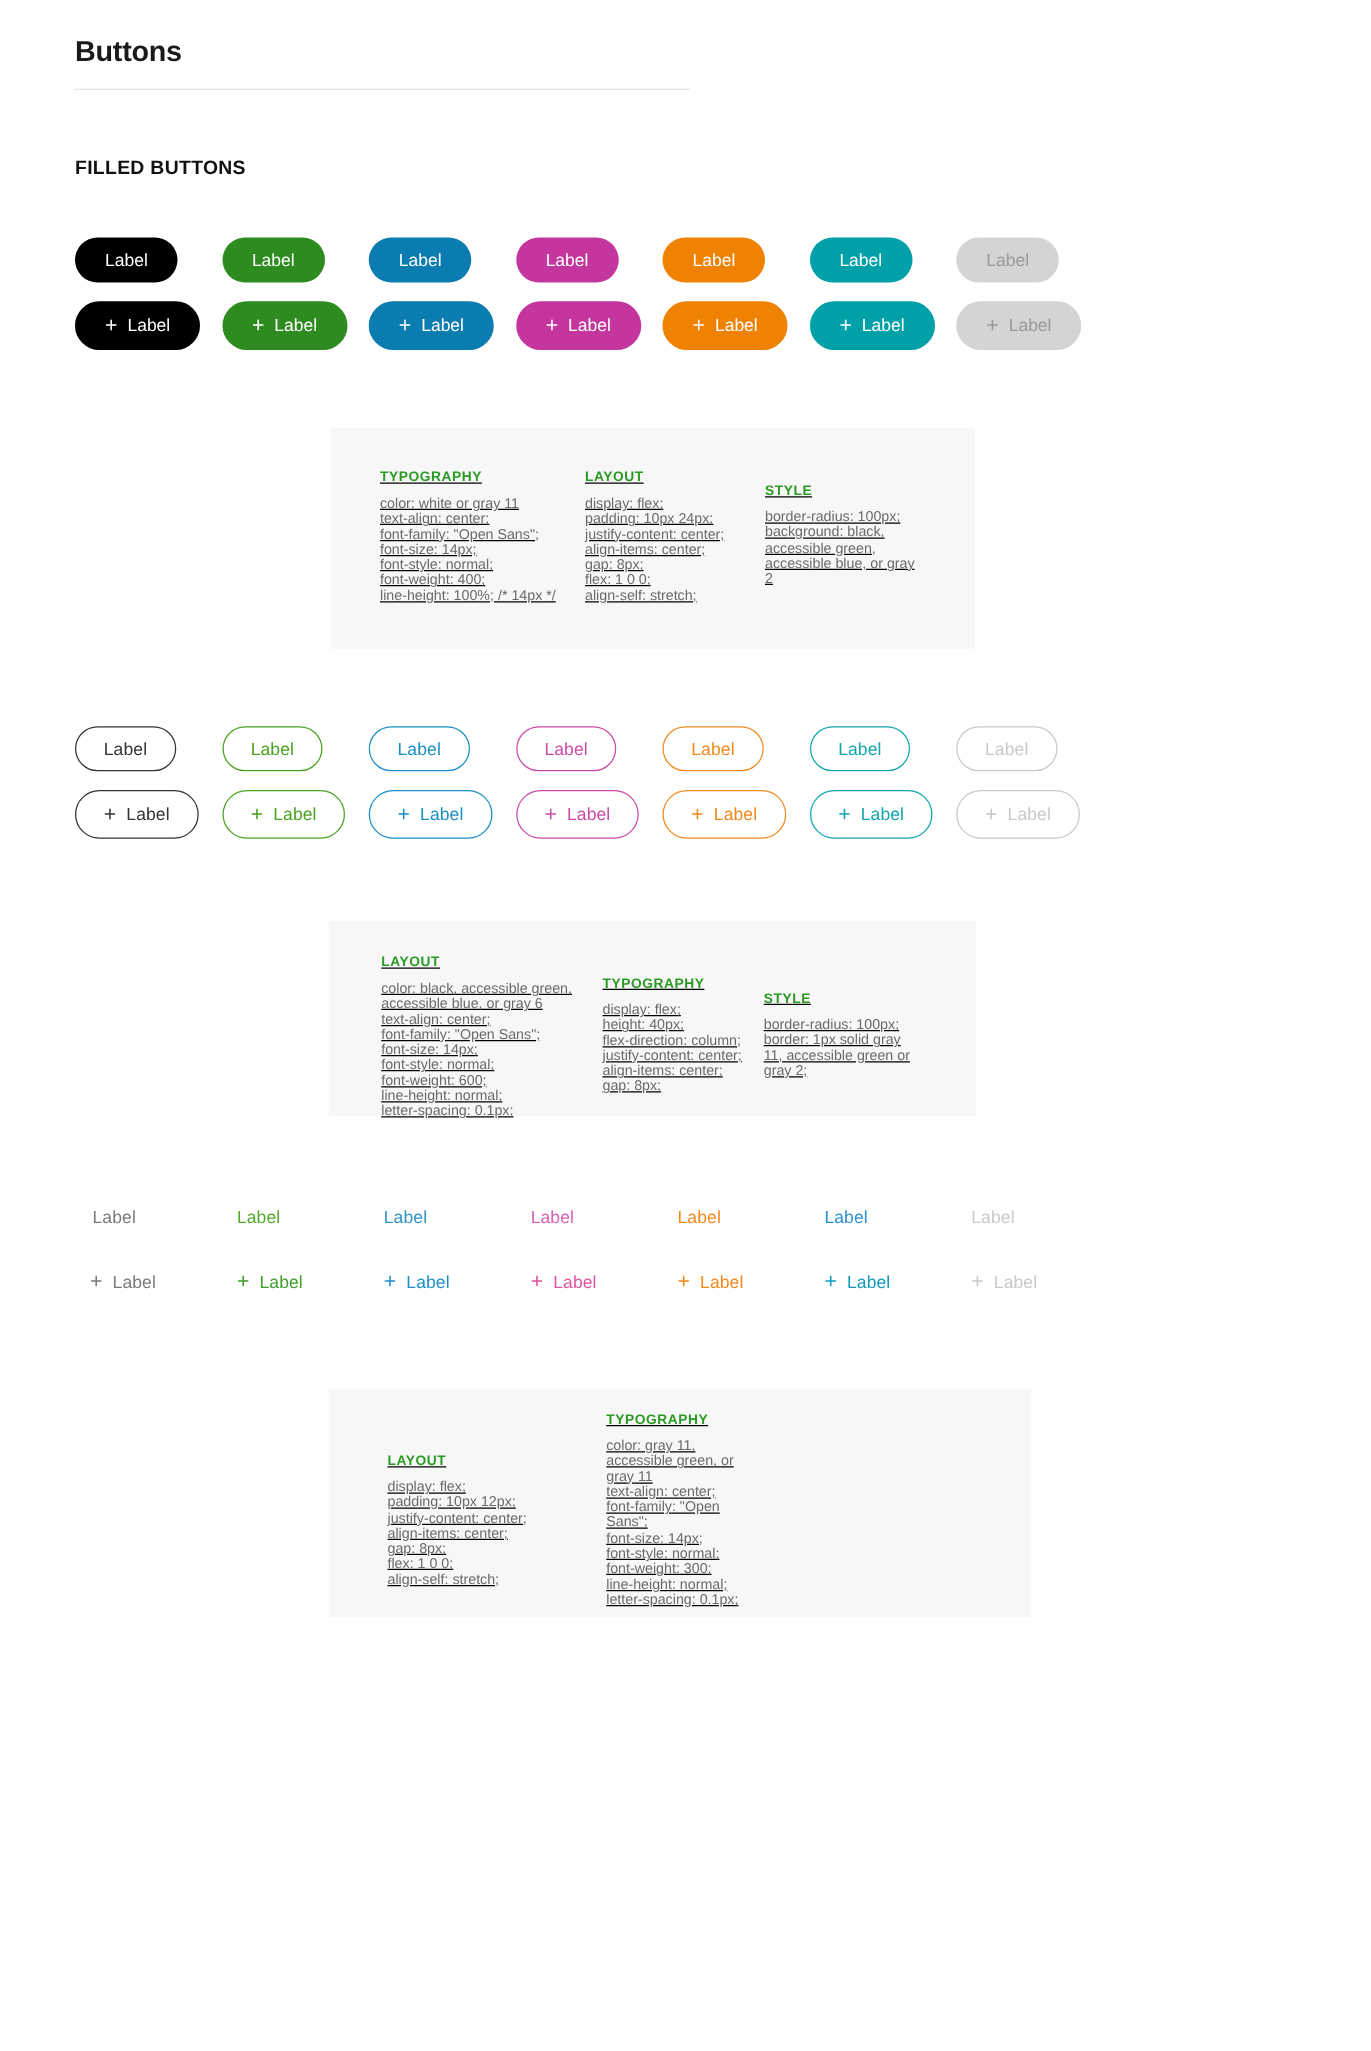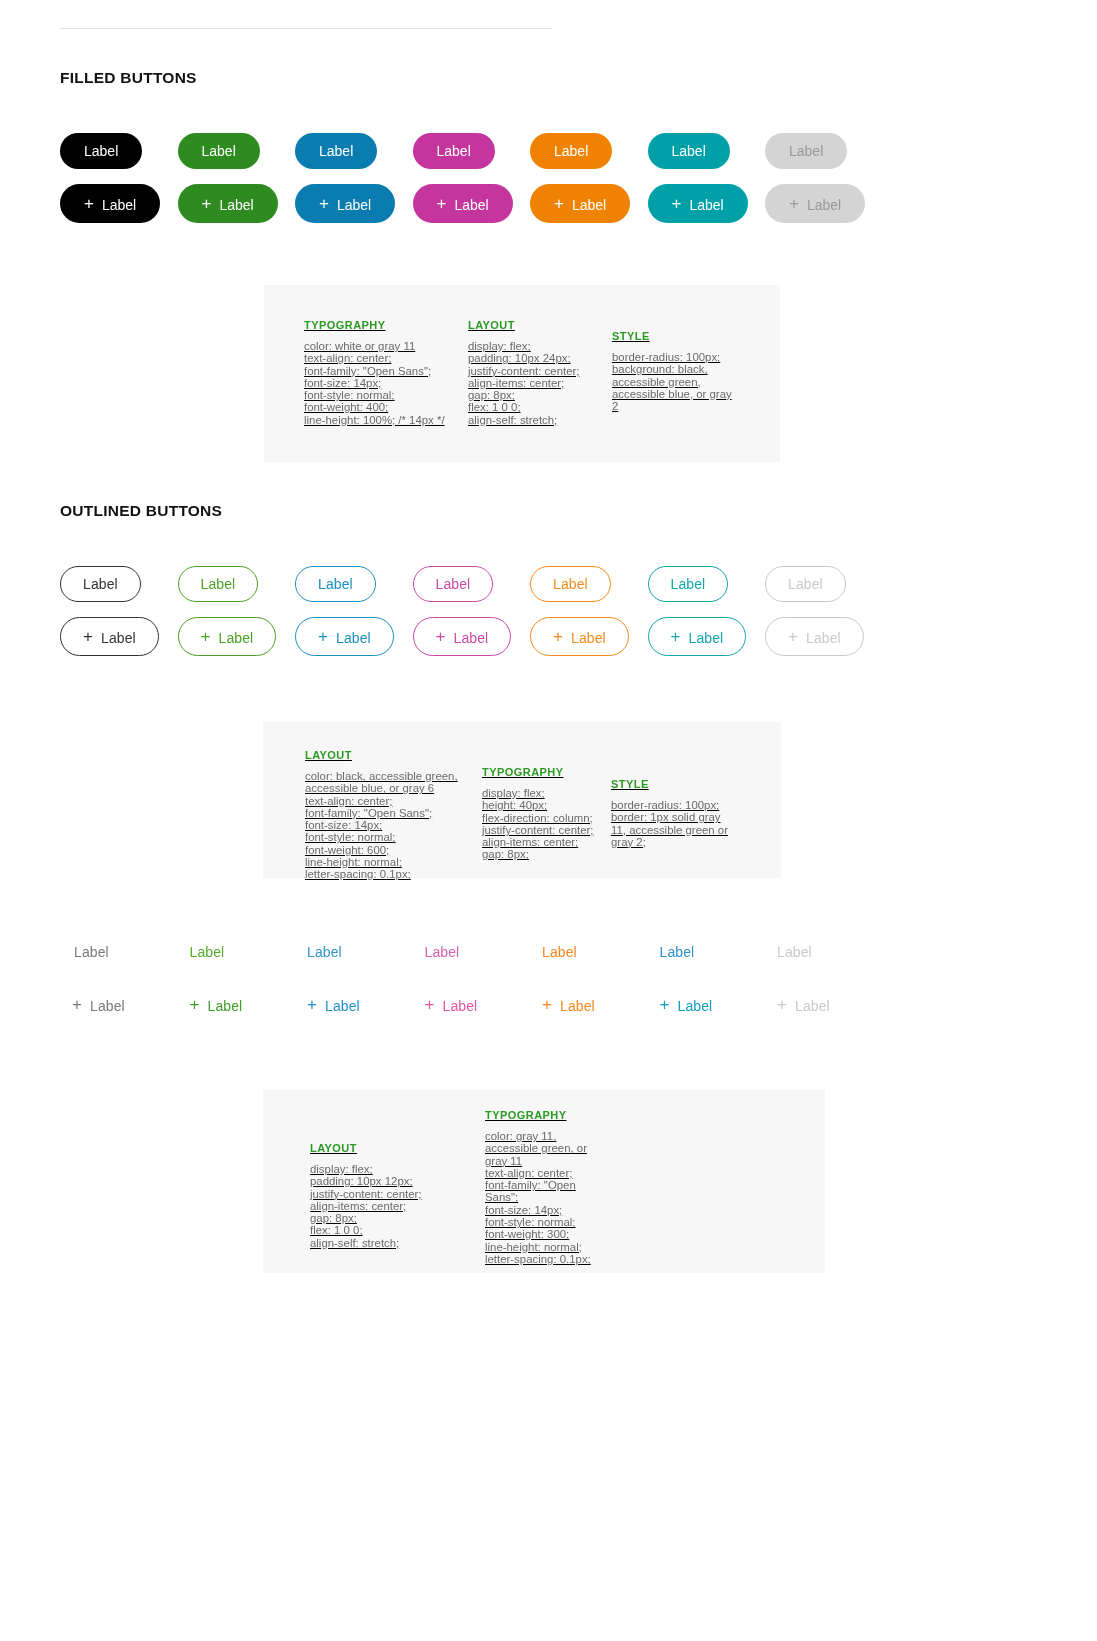--- a/index.html
+++ b/index.html
@@ -29,21 +29,21 @@
     padding-bottom: 16px;
   }
   .title-rule {
     width: 492px;
     height: 1px;
     background: #e3e3e3;
     margin-left: 0;
   }
 
   
-  .section { margin-top: 40px; }
+  .section { margin-top: 54px; }
   .section-title {
     font-size: 15.5px;
     font-weight: 700;
     color: #111111;
     letter-spacing: 0.25px;
     margin: 0 0 0 60px;
   }
 
   .btn-grid {
     margin-left: 60px;
@@ -56,21 +56,21 @@
   }
   .btn-cell {
     width: 117.5px;
     display: flex;
     align-items: center;
   }
 
   
   .btn {
     display: inline-flex;
-    align-items: flex-end;
+    align-items: center;
     justify-content: center;
     gap: 8px;
     border-radius: 100px;
     font-size: 14px;
     font-weight: 400;
     font-style: normal;
     line-height: 100%;
     text-align: center;
     white-space: nowrap;
     border: none;
@@ -161,20 +161,21 @@
   }
   #spec-text .c1 { left: 47px;  top: 52px;  width: 170px; }
   #spec-text .c2 { left: 222px; top: 19px;  width: 122px; }
 </style>
 </head>
 <body>
 
 <div class="page">
 
   <div class="page-header">
+    <h1 class="page-title">Buttons</h1>
     <div class="title-rule"></div>
   </div>
 
   <div class="section">
     <h2 class="section-title">FILLED BUTTONS</h2>
 
     <div class="btn-grid">
       <div class="btn-row">
         <div class="btn-cell">
             <button class="btn btn-filled" style="background: rgb(0, 0, 0); color: rgb(255, 255, 255);">
@@ -285,21 +286,20 @@
         <div class="spec-body">border-radius: 100px;
 background: black,
 accessible green,
 accessible blue, or gray
 2</div>
       </div>
     </div>
   </div>
 
   <div class="section">
-    <h2 class="section-title">OUTLINED BUTTONS</h2>
 
     <div class="btn-grid">
       <div class="btn-row">
         <div class="btn-cell">
             <button class="btn btn-outlined" style="color: rgb(51, 51, 51);">
               <span>Label</span>
             </button>
           </div>
         <div class="btn-cell">
             <button class="btn btn-outlined" style="color: rgb(73, 162, 35);">

